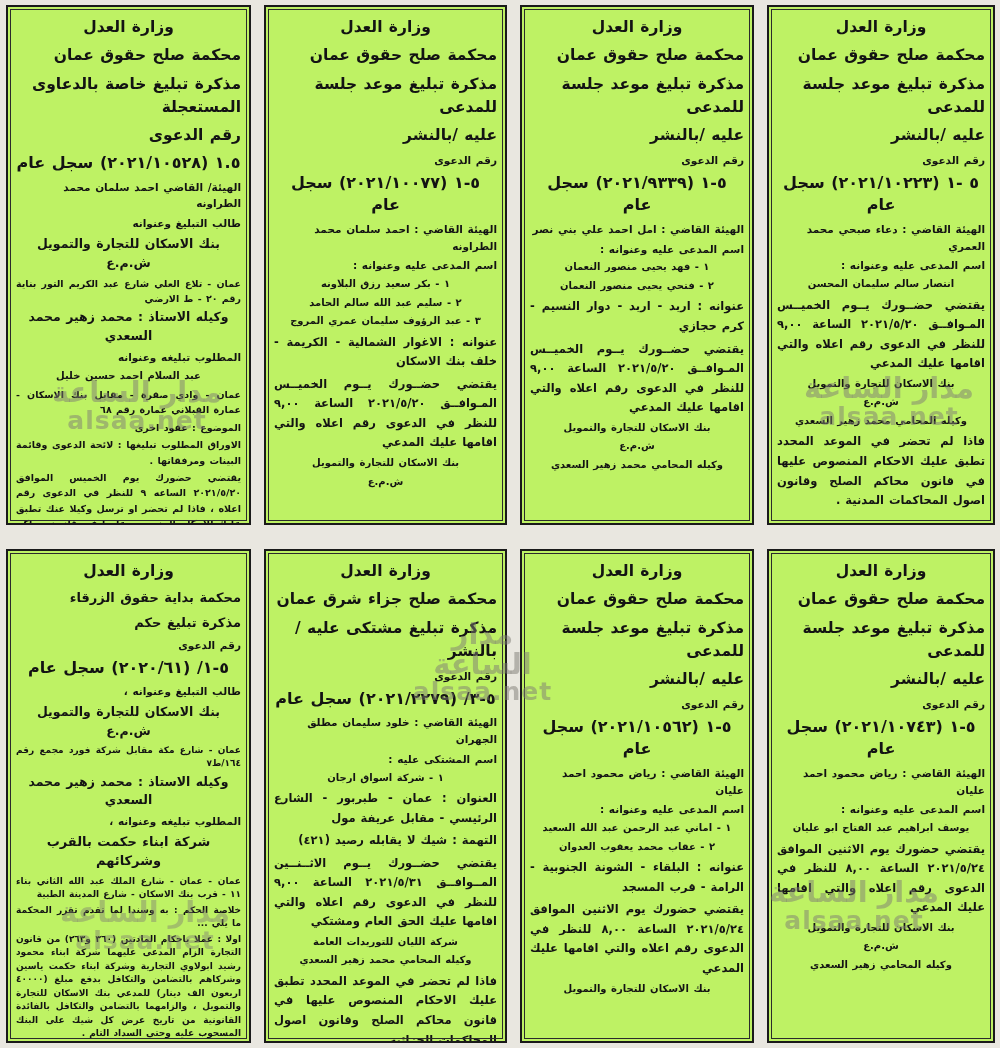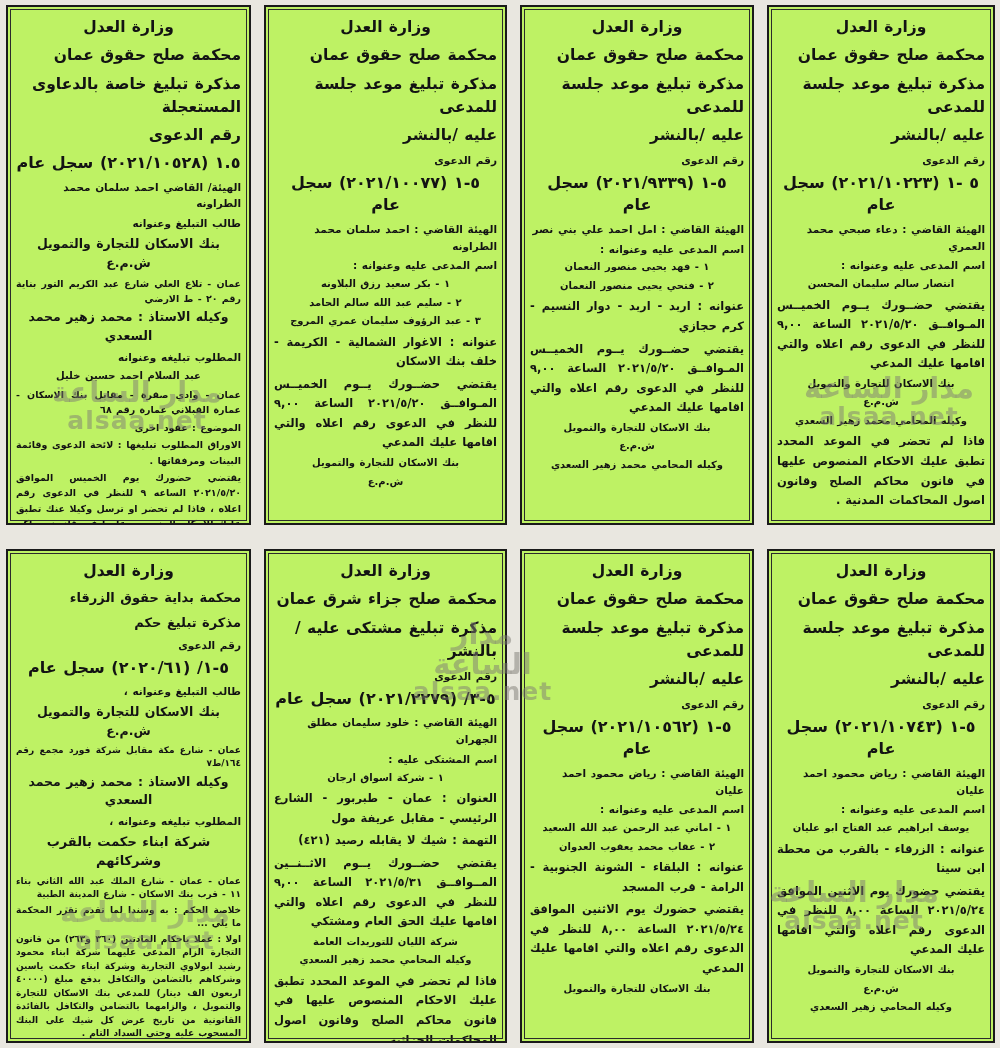--- a/index.html
+++ b/index.html
@@ -161,21 +161,20 @@
     <section class="notice">
       <p class="L h1">وزارة العدل</p>
       <p class="L h">محكمة صلح حقوق عمان</p>
       <p class="L h">مذكرة تبليغ موعد جلسة للمدعى</p>
       <p class="L h">عليه /بالنشر</p>
       <p class="L lb">رقم الدعوى</p>
       <p class="L cs">٥-١ (٢٠٢١/١٠٧٤٣) سجل عام</p>
       <p class="L lb">الهيئة القاضي : رياض محمود احمد عليان</p>
       <p class="L lb">اسم المدعى عليه وعنوانه :</p>
       <p class="L nm">يوسف ابراهيم عبد الفتاح ابو عليان</p>
-      <p class="L bd">عنوانه : الزرقاء - بالقرب من محطة ابن سينا</p>
       <p class="L bd">يقتضي حضورك يوم الاثنين الموافق ٢٠٢١/٥/٢٤ الساعة ٨,٠٠ للنظر في الدعوى رقم اعلاه والتي اقامها عليك المدعي</p>
       <p class="L nm">بنك الاسكان للتجارة والتمويل</p>
       <p class="L nm">ش.م.ع</p>
       <p class="L nm">وكيله المحامي زهير السعدي</p>
     </section>
     <section class="notice">
       <p class="L h1">وزارة العدل</p>
       <p class="L h">محكمة صلح حقوق عمان</p>
       <p class="L h">مذكرة تبليغ موعد جلسة للمدعى</p>
       <p class="L h">عليه /بالنشر</p>

